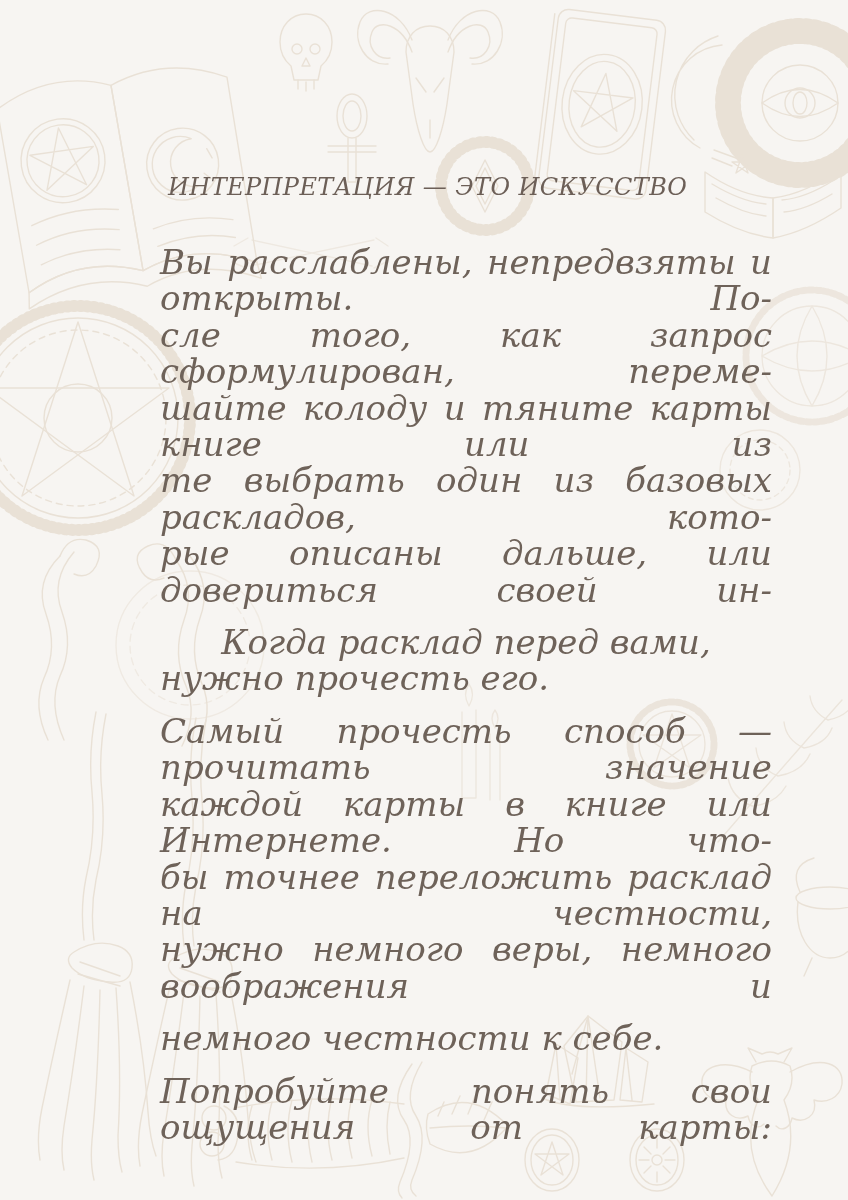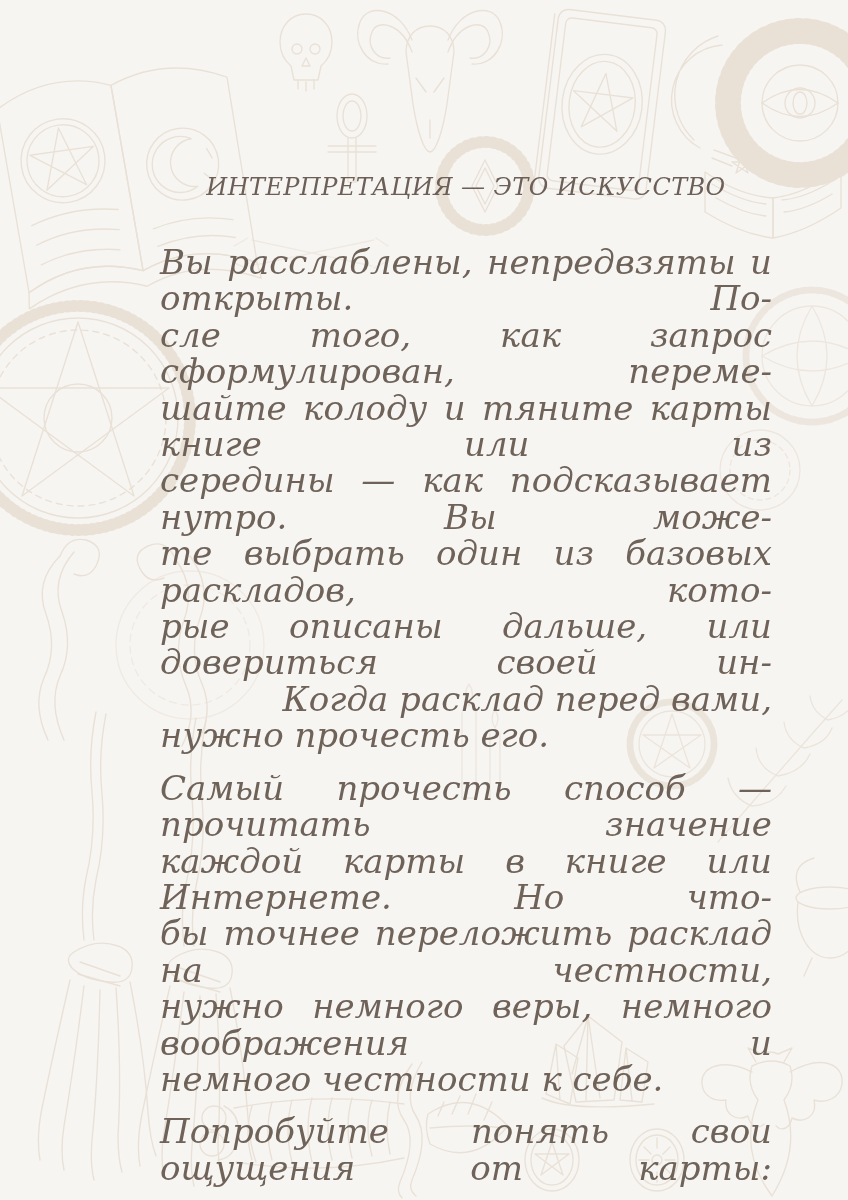--- a/index.html
+++ b/index.html
@@ -16,42 +16,41 @@
   }
   .decor{position:absolute;left:0;top:0;z-index:0;}
   .d{fill:none;stroke:var(--decor_line);stroke-width:1.4;stroke-linecap:round;stroke-linejoin:round;}
   .ticks{stroke-width:12;stroke-dasharray:1.5 5.2;}
   .ticks2{stroke-width:26;stroke-dasharray:1.8 6.4;}
   .ticks3{stroke-width:7;stroke-dasharray:4 3.5;}
   .content{
     position:absolute;left:160px;top:172px;width:612px;z-index:1;
   }
   .page-title{
-    margin:0 0 42px 0;
+    margin:0 0 42px 8px;
     font-family:"DejaVu Serif", serif;
     font-style:italic;
     font-weight:400;
     font-size:24px;
     letter-spacing:0.4px;
     color:var(--title_text);
     line-height:30px;
-    text-align:center;
   }
   .para{margin:0 0 16px 0;}
   .para:last-child{margin-bottom:0;}
   .line{
     font-style:italic;
     font-size:34px;
     line-height:36.4px;
     color:var(--body_text);
     text-align:justify;
     text-align-last:justify;
     white-space:normal;
   }
-  .line.last{text-align:right;text-align-last:left;}
+  .line.last{text-align:center;text-align-last:left;margin-top:16px;}
 </style>
 </head>
 <body>
 
 <svg class="decor" width="848" height="1200" viewBox="0 0 848 1200" aria-hidden="true">
 
   <g class="d" transform="translate(8,52) rotate(-8 120 140)">
     <path d="M2,40 Q60,8 118,32 L124,220 Q64,196 8,226 Z"></path>
     <path d="M118,32 Q176,10 234,40 L238,228 Q180,198 124,220 Z"></path>
     <path d="M8,226 Q64,196 124,220 Q180,198 238,228 L240,244 Q180,214 126,236 Q66,212 6,242 Z"></path>
@@ -247,21 +246,20 @@
   </g>
 </svg>
 
 <main class="content">
   <h1 class="page-title">ИНТЕРПРЕТАЦИЯ — ЭТО ИСКУССТВО</h1>
 
   <div class="para">
     <div class="line">Вы расслаблены, непредвзяты и открыты. По-</div>
     <div class="line">сле того, как запрос сформулирован, переме-</div>
     <div class="line">шайте колоду и тяните карты книге или из</div>
-    <div class="line">середины — как подсказывает нутро. Вы може-</div>
     <div class="line">те выбрать один из базовых раскладов, кото-</div>
     <div class="line">рые описаны дальше, или довериться своей ин-</div>
     <div class="line last">Когда расклад перед вами, нужно прочесть его.</div>
   </div>
 
   <div class="para">
     <div class="line">Самый прочесть способ — прочитать значение</div>
     <div class="line">каждой карты в книге или Интернете. Но что-</div>
     <div class="line">бы точнее переложить расклад на честности,</div>
     <div class="line">нужно немного веры, немного воображения и</div>

